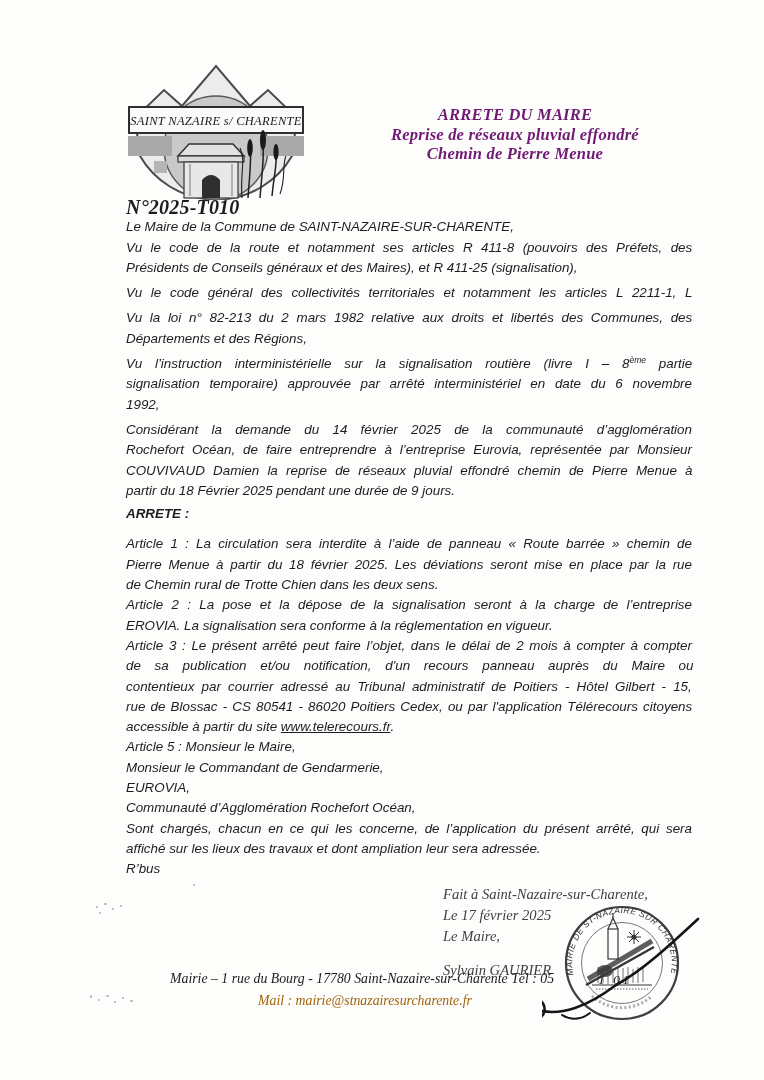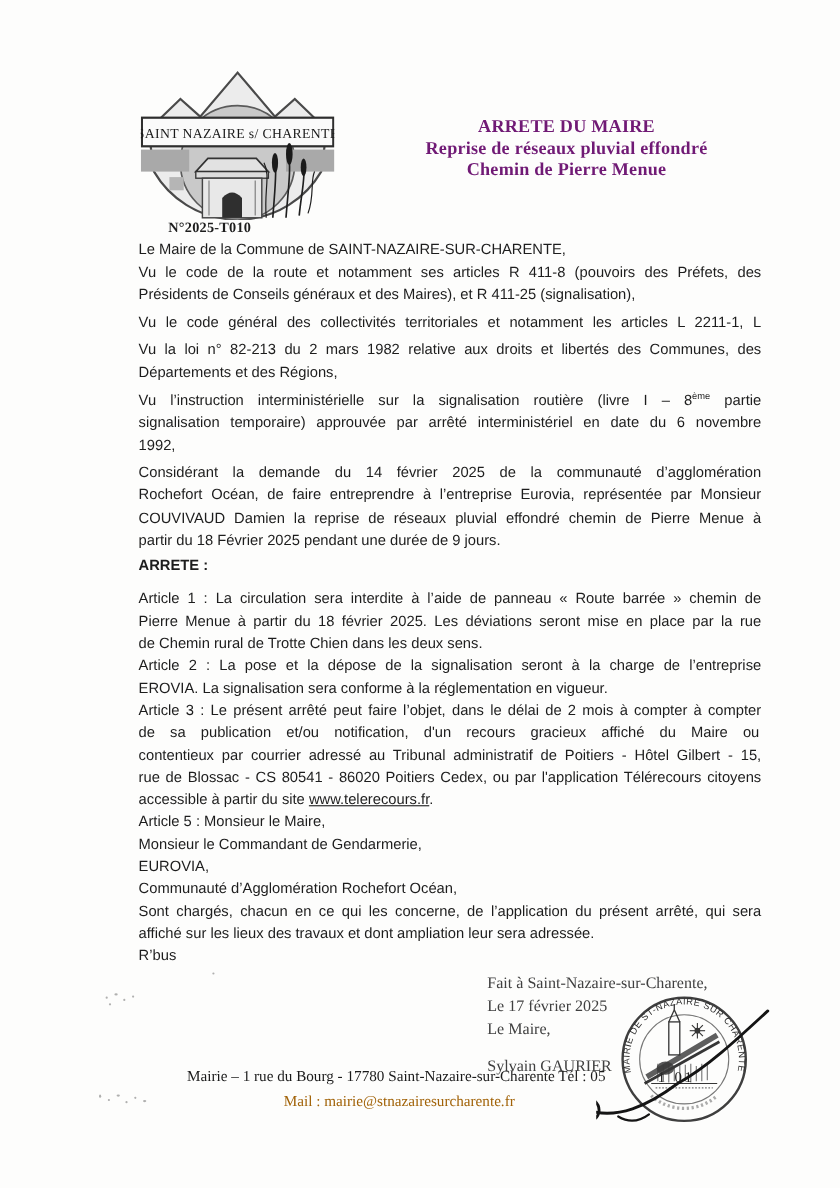--- a/index.html
+++ b/index.html
@@ -1,33 +1,33 @@
 <!DOCTYPE html>
 <html><head>
 <meta charset="utf-8">
 <style>
   html,body{margin:0;padding:0;background:#e8e8e8;}
   .page{
     position:relative;width:764px;height:1080px;margin:0 auto;
     background:#fdfdfc;overflow:hidden;
-    font-family:"Liberation Sans",sans-serif;color:#1d1d1d;
+    font-family:"Liberation Sans",sans-serif;color:#1d1d1d;font-style:italic;
   }
   
   .logo{position:absolute;left:128px;top:60px;width:176px;height:140px;}
   .title-block{
     position:absolute;left:338px;top:105px;width:354px;text-align:center;
     font-family:"Liberation Serif",serif;font-weight:bold;font-size:16.5px;
     line-height:19.6px;color:#701a75;letter-spacing:.2px;
   }
   
   .body{position:absolute;left:126px;top:197px;width:566px;font-size:13.4px;line-height:20.3px;}
   .para{margin:0;}
   .line{white-space:nowrap;width:max-content;max-width:640px;}
   .line.bold{font-weight:bold;}
-  .line.serif{font-family:"Liberation Serif",serif;font-size:13px;letter-spacing:.2px;margin-left:27px;}
+  .line.serif{font-family:"Liberation Serif",serif;font-size:20px;letter-spacing:.2px;}
   .line sup{font-size:8.5px;line-height:0;vertical-align:super;}
   .u{text-decoration:underline;}
   
   .sig-block{
     position:absolute;left:443px;top:884px;
     font-family:"Liberation Serif",serif;font-size:14.6px;line-height:21px;color:#404040;
   }
   .sig-name{margin-top:13px;}
   
   .footer-line1{position:absolute;left:170px;top:971px;font-family:"Liberation Serif",serif;font-size:13.8px;color:#1a1a1a;white-space:nowrap;}
@@ -105,21 +105,21 @@
       <div class="para" style="margin-top: 3px;">
         <div class="line bold">ARRETE :</div>
       </div>
       <div class="para" style="margin-top: 10px;">
         <div class="line fit" style="word-spacing: 3.50586px;">Article 1 : La circulation sera interdite à l’aide de panneau « Route barrée » chemin de</div>
         <div class="line fit" style="word-spacing: 2.99609px;">Pierre Menue à partir du 18 février 2025. Les déviations seront mise en place par la rue</div>
         <div class="line">de Chemin rural de Trotte Chien dans les deux sens.</div>
         <div class="line fit" style="word-spacing: 4.57617px;">Article 2 : La pose et la dépose de la signalisation seront à la charge de l’entreprise</div>
         <div class="line">EROVIA. La signalisation sera conforme à la réglementation en vigueur.</div>
         <div class="line fit" style="word-spacing: 1.96094px;">Article 3 : Le présent arrêté peut faire l’objet, dans le délai de 2 mois à compter à compter</div>
-        <div class="line fit" style="word-spacing: 10.0099px;">de sa publication et/ou notification, d'un recours gracieux affiché du Maire ou</div>
+        <div class="line fit" style="word-spacing: 10.0099px;">de sa publication et/ou notification, d'un recours panneau auprès du Maire ou</div>
         <div class="line fit" style="word-spacing: 3.40505px;">contentieux par courrier adressé au Tribunal administratif de Poitiers - Hôtel Gilbert - 15,</div>
         <div class="line fit" style="word-spacing: 1.45089px;">rue de Blossac - CS 80541 - 86020 Poitiers Cedex, ou par l'application Télérecours citoyens</div>
         <div class="line"><span>accessible à partir du site </span><span class="u">www.telerecours.fr</span><span>.</span></div>
         <div class="line">Article 5 : Monsieur le Maire,</div>
         <div class="line">Monsieur le Commandant de Gendarmerie,</div>
         <div class="line">EUROVIA,</div>
         <div class="line">Communauté d’Agglomération Rochefort Océan,</div>
         <div class="line fit" style="word-spacing: 2.99665px;">Sont chargés, chacun en ce qui les concerne, de l’application du présent arrêté, qui sera</div>
         <div class="line">affiché sur les lieux des travaux et dont ampliation leur sera adressée.</div>
         <div class="line">R’bus</div>

